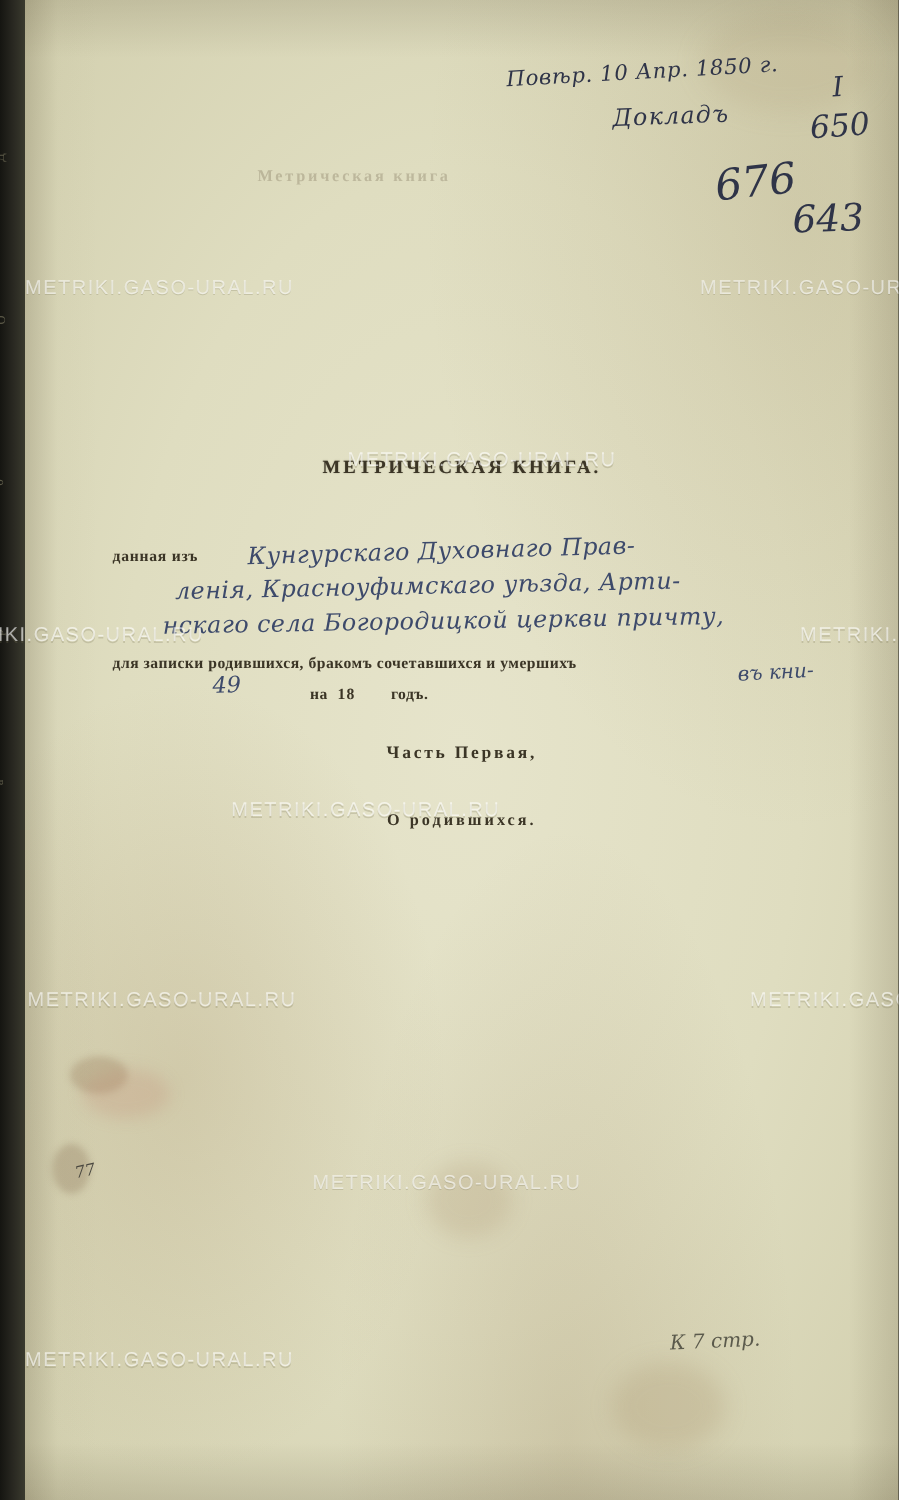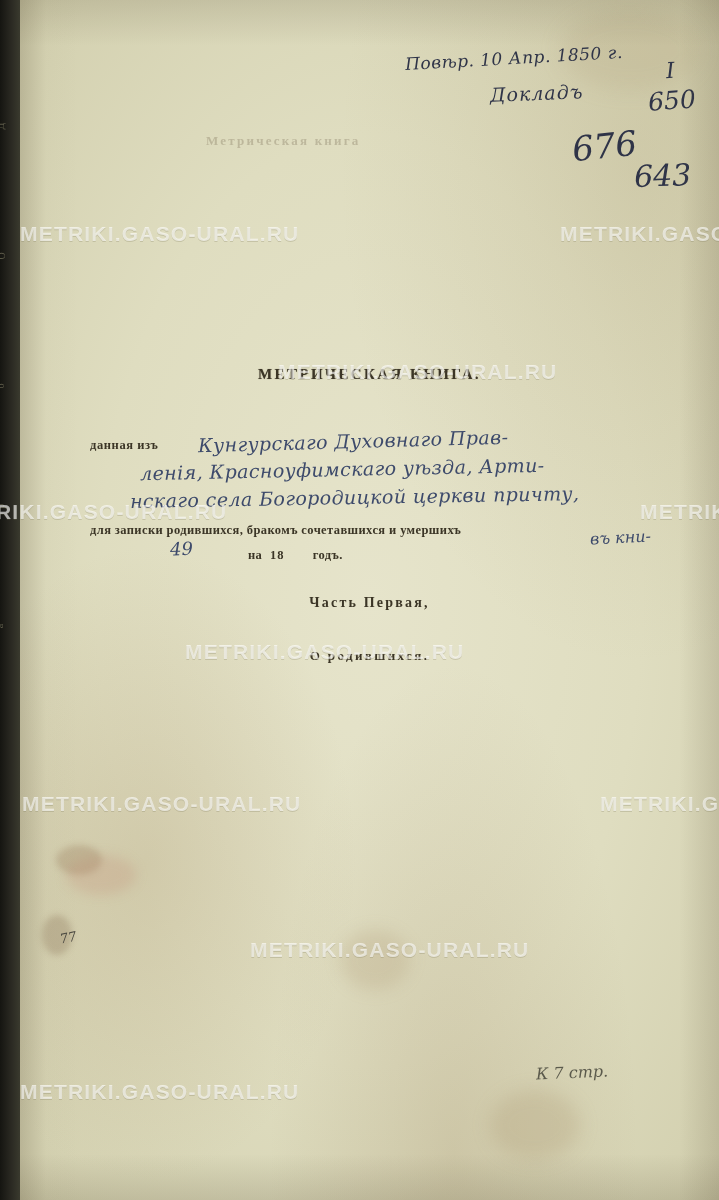--- a/index.html
+++ b/index.html
@@ -160,22 +160,22 @@
   .wm-layer {
     position: absolute;
     inset: 0;
     pointer-events: none;
     overflow: hidden;
   }
   .wm {
     position: absolute;
     color: rgba(255,255,255,0.62);
     font-family: "Liberation Sans", sans-serif;
-    font-weight: bold;
-    font-size: 21px;
+    font-weight: normal;
+    font-size: 16px;
     letter-spacing: 1.2px;
     white-space: nowrap;
     text-shadow: 0 1px 0 rgba(120,115,85,0.25);
   }
 </style>
 </head>
 <body>
 
 <div id="page">
 

